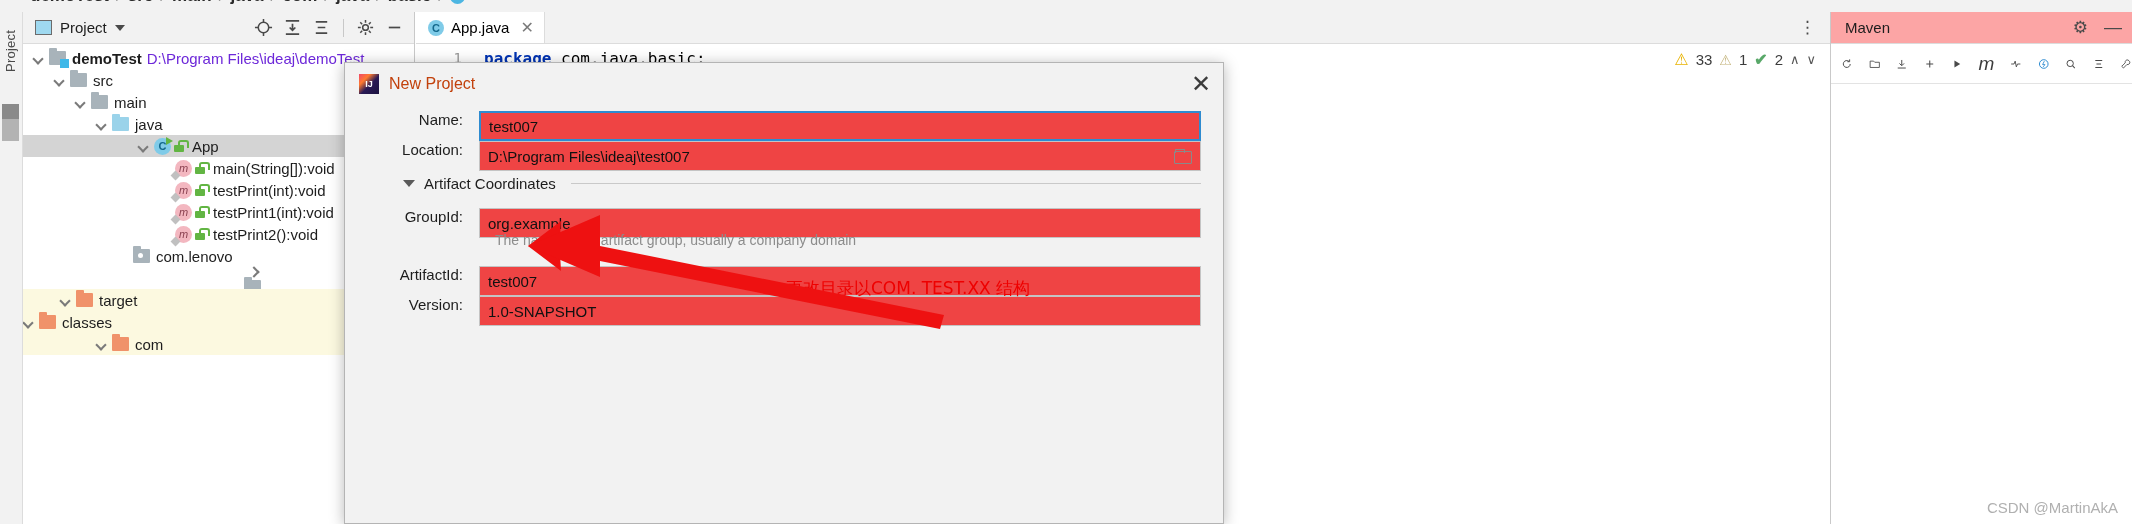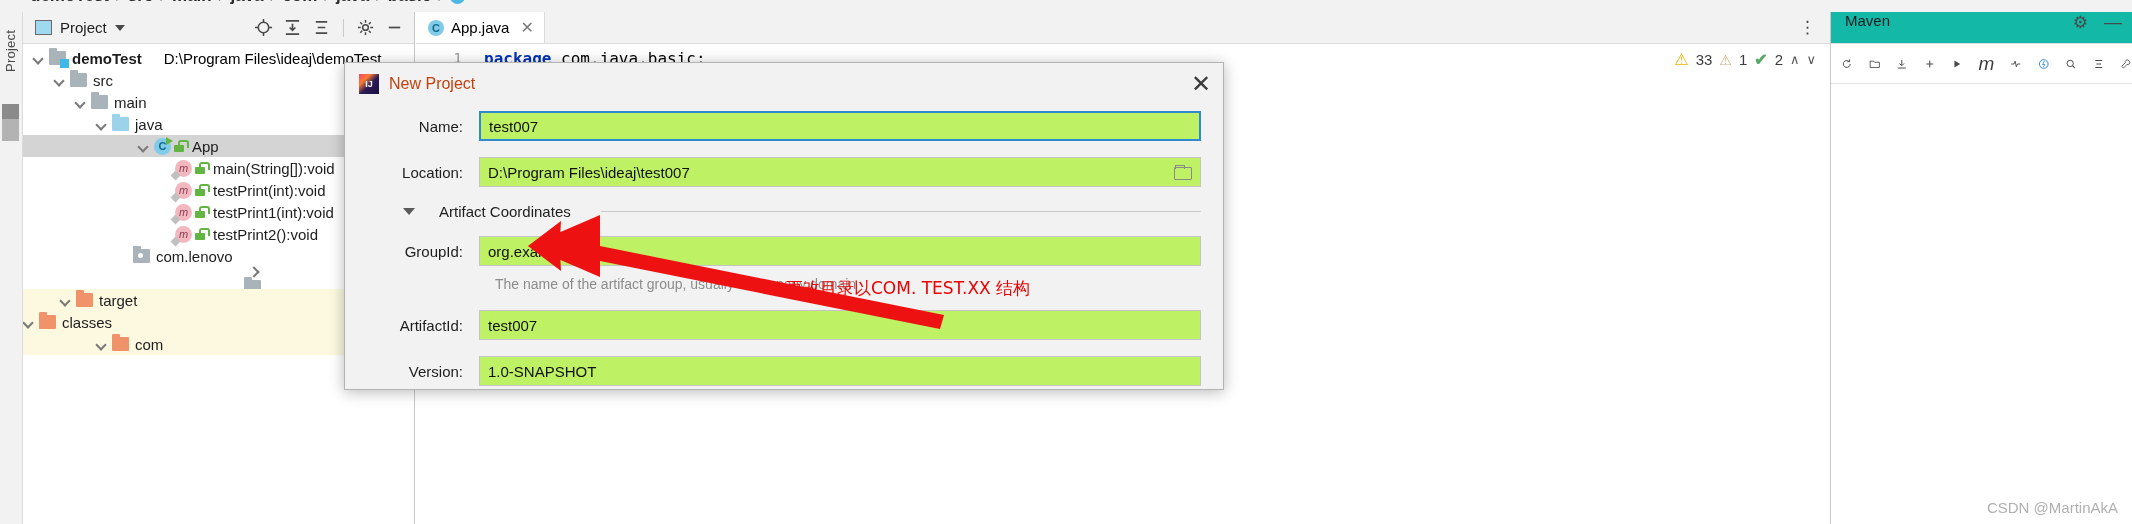--- a/index.html
+++ b/index.html
@@ -136,21 +136,21 @@
   .lock::before {
     content: ""; position: absolute; left: 0; bottom: 0; width: 10px; height: 7px;
     background: #62b543; border-radius: 1px;
   }
   .lock::after {
     content: ""; position: absolute; left: 4px; top: 0; width: 7px; height: 6px;
     border: 2px solid #62b543; border-bottom: none; border-radius: 3px 3px 0 0;
   }
   .lbl { font-size: 15px; }
   .lbl.bold { font-weight: bold; }
-  .path-note { color: #000000; margin-left: 22px; font-size: 15px; }
+  .path-note { color: #6d28d9; margin-left: 5px; font-size: 15px; }
 
   
   .editor-area {
     position: absolute; left: 416px; top: 12px; right: 302px; height: 512px;
     background: #ffffff;
   }
   .tabbar {
     height: 32px; background: #f2f2f2; border-bottom: 1px solid #dcdcdc;
     display: flex; align-items: stretch;
   }
@@ -185,76 +185,76 @@
   .weak-tri { color: #c3b37a; font-size: 14px; }
   .check { color: #59a869; font-size: 16px; font-weight: bold; }
   .chev { color: #555; font-size: 13px; }
 
   
   .maven-panel {
     position: absolute; right: 0; top: 12px; width: 302px; height: 512px;
     background: #ffffff; border-left: 1px solid #c9c9c9;
   }
   .maven-header {
-    height: 32px; background: #14b8a6; border-bottom: 1px solid #dcdcdc;
-    display: flex; align-items: flex-start; padding: 0 10px 0 14px;
+    height: 32px; background: #fca5a5; border-bottom: 1px solid #dcdcdc;
+    display: flex; align-items: center; padding: 0 10px 0 14px;
   }
   .maven-title { font-size: 15px; color: #1d1d1d; }
   .maven-header .gear { margin-left: auto; color: #4a4a4a; font-size: 17px; }
   .maven-header .minus { color: #4a4a4a; font-size: 18px; margin-left: 16px; }
   .maven-toolbar {
     height: 40px; border-bottom: 1px solid #e3e3e3; background: #ffffff;
     display: flex; align-items: center; gap: 16px; padding-left: 10px;
   }
   .maven-toolbar .ic { width: 20px; height: 20px; color: #4a4a4a; }
 
   .watermark {
     position: absolute; right: 14px; bottom: 8px;
     color: #b0b0b0; font-size: 15px;
   }
 
   
   .dialog {
-    position: absolute; left: 344px; top: 62px; width: 880px; height: 328px;
+    position: absolute; left: 344px; top: 62px; width: 880px; height: 462px;
     background: #f2f2f2; border: 1px solid #b4b4b4;
     box-shadow: 0 2px 14px rgba(0,0,0,.28);
   }
   .dlg-title {
     height: 42px; display: flex; align-items: center; padding: 0 12px 0 14px; gap: 10px;
   }
   .dlg-ico {
     width: 20px; height: 20px; flex: none;
     background: linear-gradient(135deg,#f0476b 0%,#ff7a2f 28%,#2a1a55 55%,#1b1240 100%);
     color: #ffffff; font-size: 9px; font-weight: bold;
     display: flex; align-items: center; justify-content: center;
   }
   .dlg-name { font-size: 16px; color: #c2410c; }
   .dlg-close { margin-left: auto; font-size: 24px; color: #3c3c3c; line-height: 1; }
 
   .dlg-body { padding: 6px 22px 0 28px; position: relative; }
-  .frow { display: flex; align-items: center; margin-bottom: 16px; }
+  .frow { display: flex; }
   .flabel { width: 106px; text-align: right; padding-right: 16px; font-size: 15px; color: #1d1d1d; }
   .finput {
-    flex: 1; height: 30px; background: #bef264; border: 1px solid #c4c4c4;
+    flex: 1; height: 30px; background: #ef4444; border: 1px solid #c4c4c4;
     display: flex; align-items: center; padding: 0 8px; font-size: 15px; color: #111;
   }
   .finput.focused { border: 2px solid #2e8bd0; }
   .finput .browse {
     margin-left: auto; width: 18px; height: 15px; position: relative;
   }
   .finput .browse::before {
     content: ""; position: absolute; inset: 2px 0 0 0; border: 1.5px solid #8a8a8a;
     border-radius: 1px;
   }
   .finput .browse::after {
     content: ""; position: absolute; left: 1px; top: 0; width: 8px; height: 3px;
     border: 1.5px solid #8a8a8a; border-bottom: none; border-radius: 1px 1px 0 0;
   }
   .section-head {
-    display: flex; align-items: center; gap: 24px; margin: 4px 0 16px 30px;
+    display: flex; align-items: center; gap: 9px; margin: 4px 0 16px 30px;
   }
   .tri-dn {
     width: 0; height: 0; border-left: 6px solid transparent;
     border-right: 6px solid transparent; border-top: 7px solid #5a5a5a;
   }
   .section-head .stxt { font-size: 15px; color: #1d1d1d; }
   .section-head .line { flex: 1; height: 1px; background: #c9c9c9; margin-left: 6px; }
   .hint { margin: -6px 0 18px 122px; font-size: 14px; color: #8c8c8c; }
 
   .annot {

